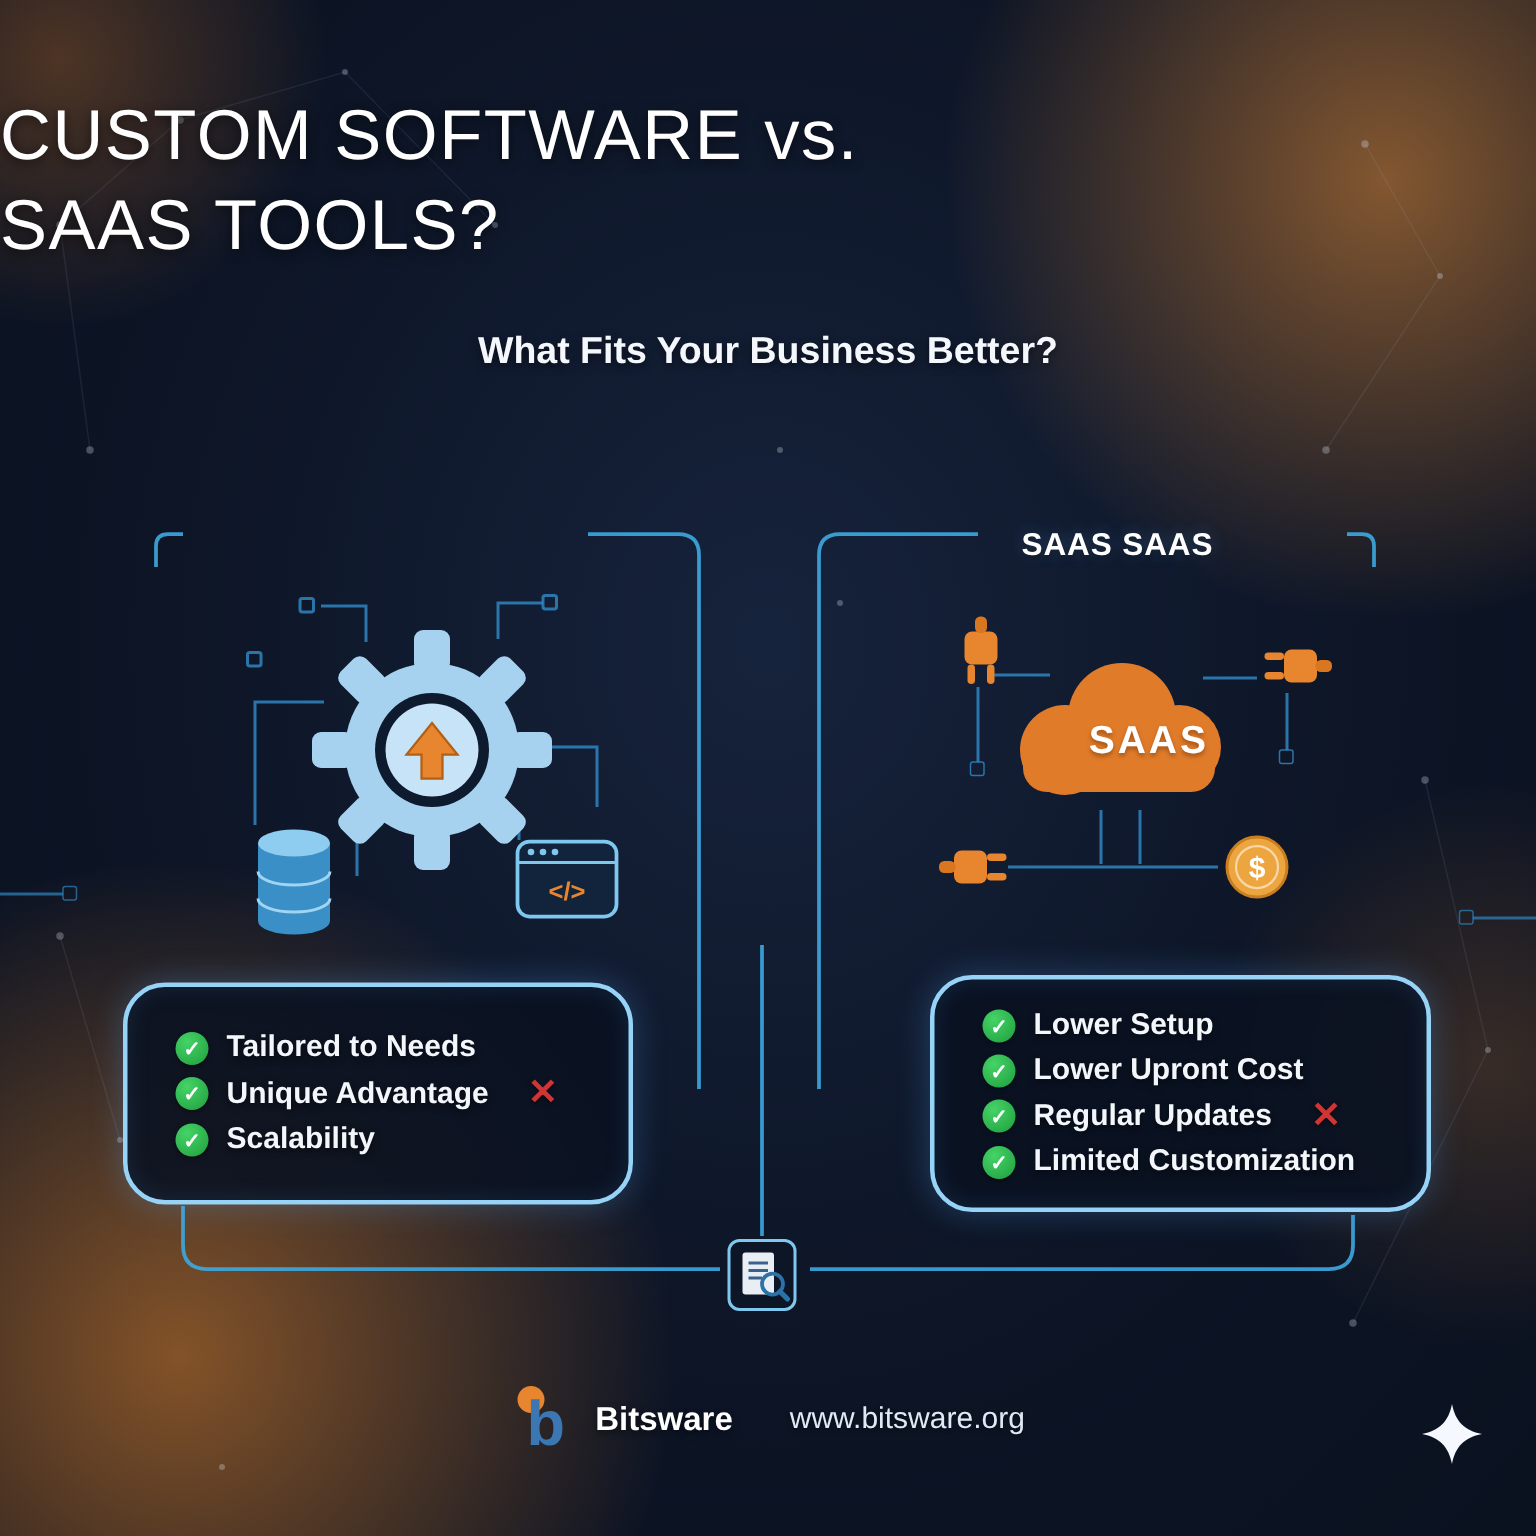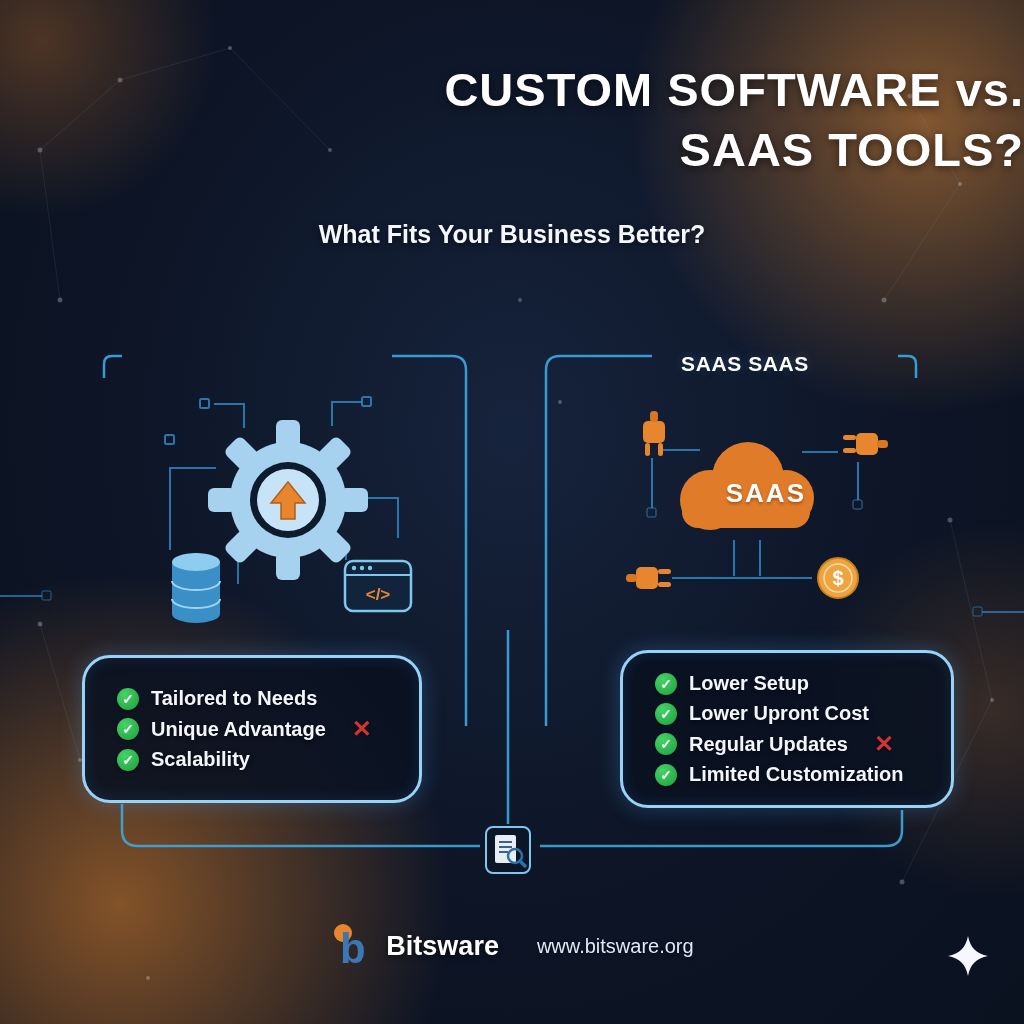--- a/index.html
+++ b/index.html
@@ -15,23 +15,23 @@
   .glow-bl{bottom:-240px;left:-240px;width:720px;height:720px;
     background:radial-gradient(circle, rgba(230,135,45,0.55) 0%, rgba(230,135,45,0) 65%);}
   .glow-tl{top:-140px;left:-140px;width:360px;height:360px;
     background:radial-gradient(circle, rgba(200,115,42,0.35) 0%, rgba(200,115,42,0) 70%);}
   .glow-r{top:520px;right:-160px;width:380px;height:380px;
     background:radial-gradient(circle, rgba(215,130,50,0.22) 0%, rgba(215,130,50,0) 70%);}
 
   svg.layer{position:absolute;inset:0;pointer-events:none;}
 
   .title{
-    position:absolute;top:60px;left:0;right:0;text-align:right;
-    font-size:47px;font-weight:700;letter-spacing:1px;line-height:1.28;
-    color:#ffffff;text-shadow:0 2px 8px rgba(0,0,0,0.55);padding-left:16px;
+    position:absolute;top:60px;left:0;right:0;text-align:left;
+    font-size:47px;font-weight:400;letter-spacing:1px;line-height:1.28;
+    color:#ffffff;text-shadow:0 2px 8px rgba(0,0,0,0.55);
   }
   .subtitle{
     position:absolute;top:220px;left:0;right:0;text-align:center;
     font-size:25px;font-weight:700;color:#f4f7fb;
     text-shadow:0 2px 6px rgba(0,0,0,0.5);
   }
   .col-header{
     position:absolute;top:352px;width:320px;text-align:center;
     font-size:21px;font-weight:700;letter-spacing:0.6px;color:#ffffff;
     text-shadow:0 0 10px rgba(110,185,255,0.3), 0 2px 4px rgba(0,0,0,0.5);
@@ -66,21 +66,21 @@
   .lbl{font-size:20px;font-weight:700;color:#f3f7fb;text-shadow:0 2px 4px rgba(0,0,0,0.5);}
   .cross{
     color:#d03434;font-weight:900;font-size:24px;margin-left:14px;line-height:1;
     text-shadow:0 1px 3px rgba(0,0,0,0.6);
   }
 
   .footer{
     position:absolute;left:0;right:0;top:916px;height:60px;
     display:flex;align-items:center;justify-content:center;gap:12px;
   }
-  .brand{font-size:27px;font-weight:800;color:#ffffff;text-shadow:0 2px 5px rgba(0,0,0,0.5);}
+  .brand{font-size:22px;font-weight:800;color:#ffffff;text-shadow:0 2px 5px rgba(0,0,0,0.5);}
   .site-url{font-size:20px;font-weight:400;color:#dfeaf6;margin-left:26px;text-shadow:0 1px 3px rgba(0,0,0,0.5);}
 
   .sparkle{position:absolute;right:36px;top:936px;}
 </style>
 </head>
 <body>
 
 <div class="canvas">
 
   <div class="glow glow-tr"></div>

